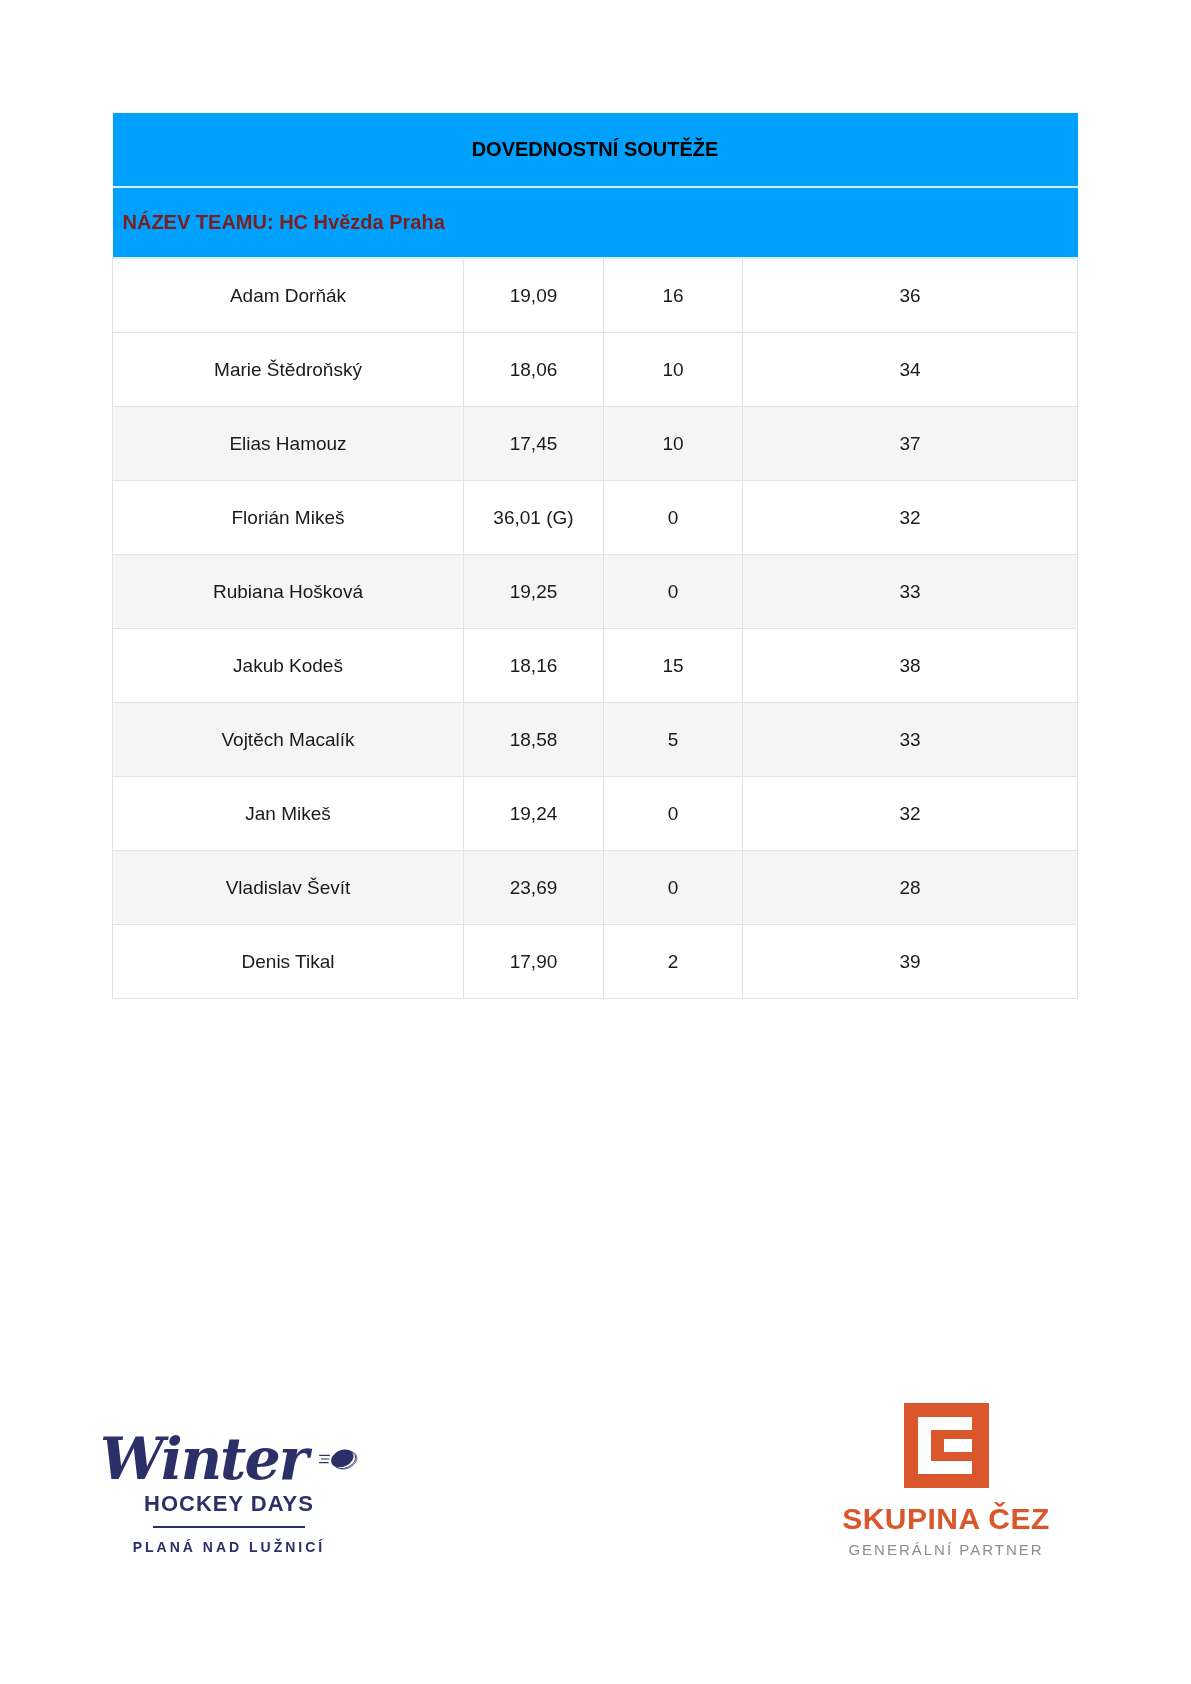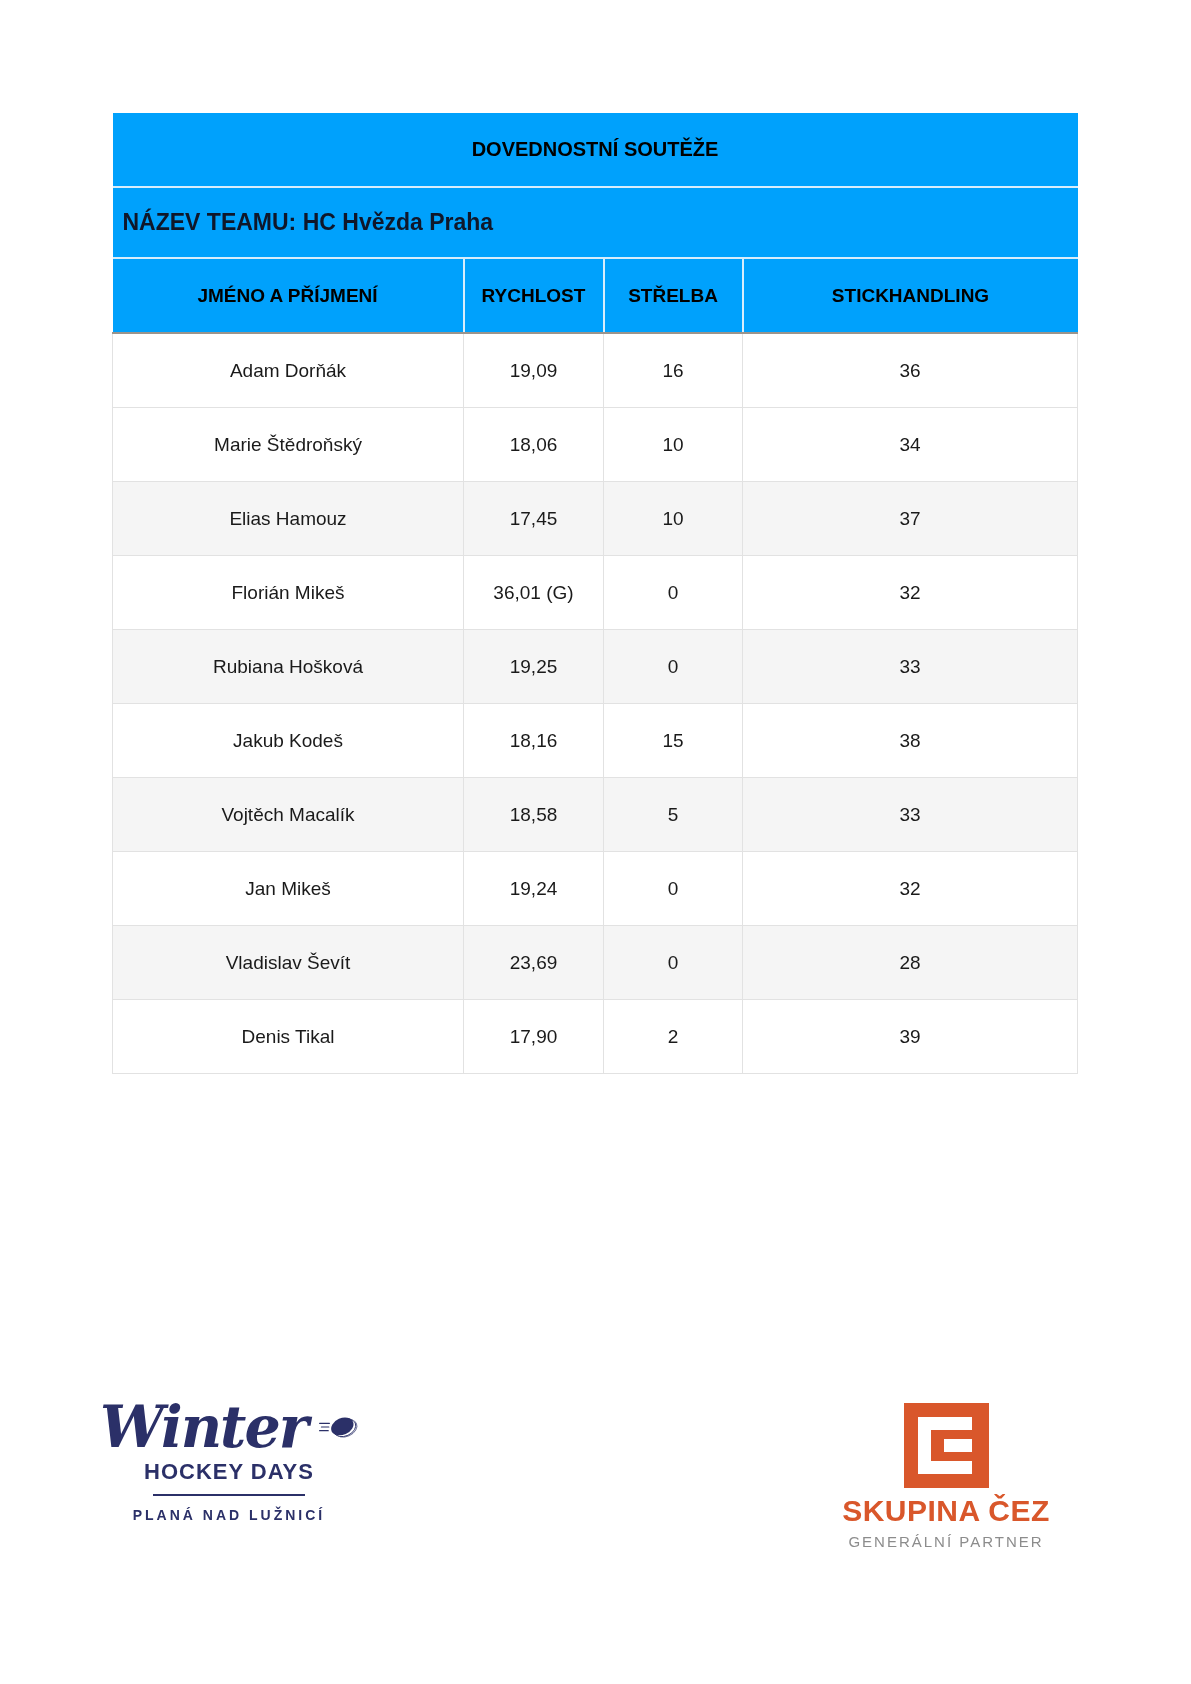--- a/index.html
+++ b/index.html
@@ -38,22 +38,22 @@
     font-weight: bold;
     font-size: 20px;
     color: #000;
     border-bottom: 2px solid #d8edfb;
   }
   td.team-cell {
     height: 67px;
     text-align: left;
     padding-left: 10px;
     font-weight: bold;
-    font-size: 23px;
-    color: #0f172a;
+    font-size: 20px;
+    color: #7f1d1d;
     border-bottom: 2px solid #d8edfb;
   }
   tr.header-row th {
     height: 71px;
     text-align: center;
     vertical-align: middle;
     font-weight: bold;
     font-size: 19px;
     color: #000;
     border-bottom: 2px solid #9b948c;
@@ -79,20 +79,21 @@
     top: 1396px;
     width: 258px;
     text-align: center;
     color: #2b3068;
   }
   .winter-script-line {
     display: flex;
     align-items: center;
     justify-content: center;
     gap: 12px;
+    margin-top: 32px;
   }
   .winter-script {
     font-family: "DejaVu Serif", serif;
     font-style: italic;
     font-weight: bold;
     font-size: 57px;
     line-height: 1.1;
     letter-spacing: -2px;
     color: #2b3068;
   }
@@ -129,21 +130,21 @@
     height: 85px;
     background: #d9572b;
     margin: 0 auto;
   }
   .cez-square .bar { position: absolute; background: #ffffff; }
   .cez-spine  { left: 14px; top: 14px; width: 13px; height: 57px; }
   .cez-top    { left: 14px; top: 14px; width: 54px; height: 13px; }
   .cez-bottom { left: 14px; top: 58px; width: 54px; height: 13px; }
   .cez-middle { left: 40px; top: 36px; width: 28px; height: 13px; }
   .skupina-cez {
-    margin-top: 6px;
+    margin-top: 14px;
     font-size: 30px;
     font-weight: bold;
     letter-spacing: 0.5px;
     color: #d9572b;
   }
   .general-partner {
     margin-top: 5px;
     font-size: 15px;
     font-weight: normal;
     letter-spacing: 2px;
@@ -161,26 +162,20 @@
         <col class="c-rych">
         <col class="c-strel">
         <col class="c-stick">
     </colgroup>
     <thead>
       <tr>
         <td class="title-cell blue" colspan="4">DOVEDNOSTNÍ SOUTĚŽE</td>
       </tr>
       <tr>
         <td class="team-cell blue" colspan="4">NÁZEV TEAMU: HC Hvězda Praha</td>
-      </tr>
-      <tr class="header-row">
-        <th class="blue">JMÉNO A PŘÍJMENÍ</th>
-        <th class="blue">RYCHLOST</th>
-        <th class="blue">STŘELBA</th>
-        <th class="blue">STICKHANDLING</th>
       </tr>
     </thead>
     <tbody class="data">
         <tr>
           <td>Adam Dorňák</td>
           <td>19,09</td>
           <td>16</td>
           <td>36</td>
         </tr>
         <tr>

